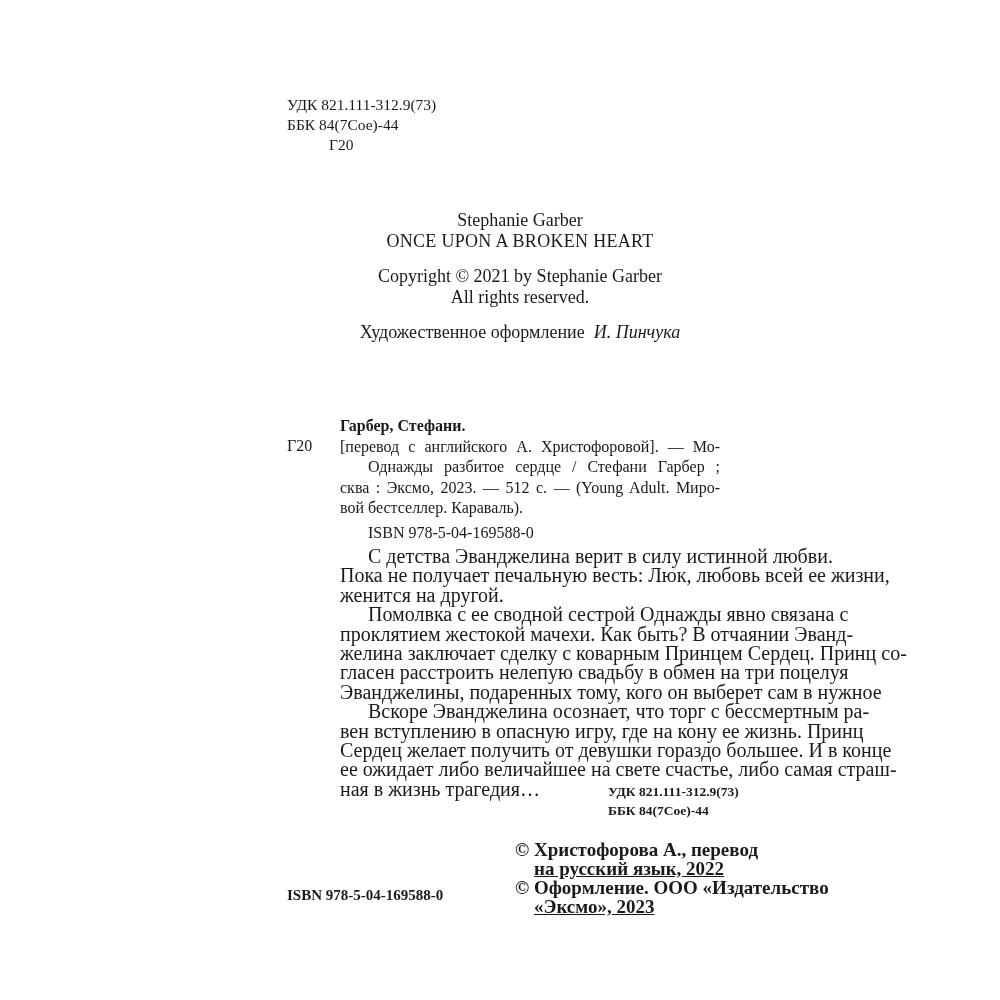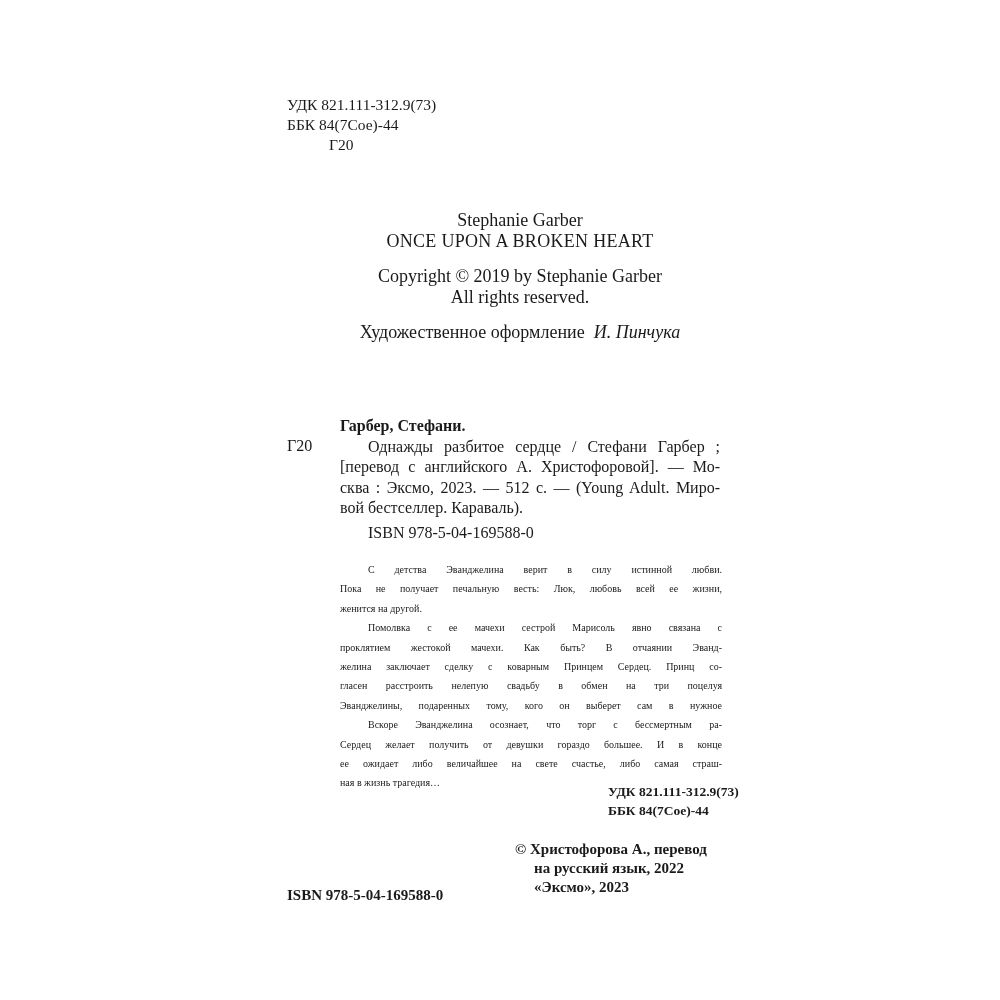--- a/index.html
+++ b/index.html
@@ -14,85 +14,87 @@
   .copyright { top: 266px; line-height: 21px; }
   .art { top: 322px; line-height: 20px; }
   .art i { }
   .g20-left { left: 287px; top: 437px; font-size: 16px; }
   .biblio { left: 340px; top: 416px; width: 380px; font-size: 16px; line-height: 20.5px; }
   .biblio .head { font-weight: bold; }
   .biblio .line { text-align: justify; text-align-last: justify; }
   .biblio .line.last { text-align-last: left; }
   .biblio .indent { text-indent: 28px; }
   .isbn-mid { left: 368px; top: 524px; font-size: 16px; }
-  .annotation { left: 340px; top: 560px; width: 382px; font-size: 10px; line-height: 19.4px; }
+  .annotation { left: 340px; top: 547px; width: 382px; font-size: 20px; line-height: 19.4px; }
   .annotation p { margin: 0; }
   .annotation .l { text-align: justify; text-align-last: justify; }
   .annotation .l.end { text-align-last: left; }
   .annotation .ind { text-indent: 28px; }
   .codes-right { left: 608px; top: 782px; font-size: 13.5px; line-height: 19px; font-weight: bold; }
   .isbn-bottom { left: 287px; top: 887px; font-size: 15px; font-weight: bold; }
-  .cr-bottom { left: 515px; top: 840px; font-size: 15px; line-height: 19px; font-weight: bold; }
-  .cr-bottom .ind { padding-left: 19px; }
+  .cr-bottom { left: 515px; top: 840px; font-size: 19px; line-height: 19px; font-weight: bold; }
+  .cr-bottom .ind { padding-left: 19px; text-decoration: underline; }
 </style>
 </head>
 <body>
 
 <div class="abs top-codes">
   <div>УДК 821.111-312.9(73)</div>
   <div>ББК 84(7Сое)-44</div>
   <div class="g">Г20</div>
 </div>
 
 <div class="abs center-block author-en">Stephanie Garber</div>
 <div class="abs center-block title-en">ONCE UPON A BROKEN HEART</div>
 <div class="abs center-block copyright">
-  <div>Copyright © 2019 by Stephanie Garber</div>
+  <div>Copyright © 2021 by Stephanie Garber</div>
   <div>All rights reserved.</div>
 </div>
 <div class="abs center-block art">
   <span>Художественное оформление</span>&nbsp;
   <i>И. Пинчука</i>
 </div>
 
 <div class="abs g20-left">Г20</div>
 <div class="abs biblio">
   <div class="head">Гарбер, Стефани.</div>
+  <div class="line">[перевод с английского А. Христофоровой]. — Мо-</div>
   <div class="line indent">Однажды разбитое сердце / Стефани Гарбер ;</div>
-  <div class="line">[перевод с английского А. Христофоровой]. — Мо-</div>
   <div class="line">сква : Эксмо, 2023. — 512 с. — (Young Adult. Миро-</div>
   <div class="line last">вой бестселлер. Караваль).</div>
 </div>
 <div class="abs isbn-mid">ISBN 978-5-04-169588-0</div>
 
 <div class="abs annotation">
   <p>
     <span class="l ind" style="display:block">С детства Эванджелина верит в силу истинной любви.</span>
     <span class="l" style="display:block">Пока не получает печальную весть: Люк, любовь всей ее жизни,</span>
     <span class="l end" style="display:block">женится на другой.</span>
   </p>
   <p>
-    <span class="l ind" style="display:block">Помолвка с ее мачехи сестрой Марисоль явно связана с</span>
+    <span class="l ind" style="display:block">Помолвка с ее сводной сестрой Однажды явно связана с</span>
     <span class="l" style="display:block">проклятием жестокой мачехи. Как быть? В отчаянии Эванд-</span>
     <span class="l" style="display:block">желина заключает сделку с коварным Принцем Сердец. Принц со-</span>
     <span class="l" style="display:block">гласен расстроить нелепую свадьбу в обмен на три поцелуя</span>
     <span class="l" style="display:block">Эванджелины, подаренных тому, кого он выберет сам в нужное</span>
   </p>
   <p>
     <span class="l ind" style="display:block">Вскоре Эванджелина осознает, что торг с бессмертным ра-</span>
+    <span class="l" style="display:block">вен вступлению в опасную игру, где на кону ее жизнь. Принц</span>
     <span class="l" style="display:block">Сердец желает получить от девушки гораздо большее. И в конце</span>
     <span class="l" style="display:block">ее ожидает либо величайшее на свете счастье, либо самая страш-</span>
     <span class="l end" style="display:block">ная в жизнь трагедия…</span>
   </p>
 </div>
 
 <div class="abs codes-right">
   <div>УДК 821.111-312.9(73)</div>
   <div>ББК 84(7Сое)-44</div>
 </div>
 
 <div class="abs cr-bottom">
   <div>© Христофорова А., перевод</div>
   <div class="ind">на русский язык, 2022</div>
+  <div>© Оформление. ООО «Издательство</div>
   <div class="ind">«Эксмо», 2023</div>
 </div>
 
 <div class="abs isbn-bottom">ISBN 978-5-04-169588-0</div>
 
 </body></html>

